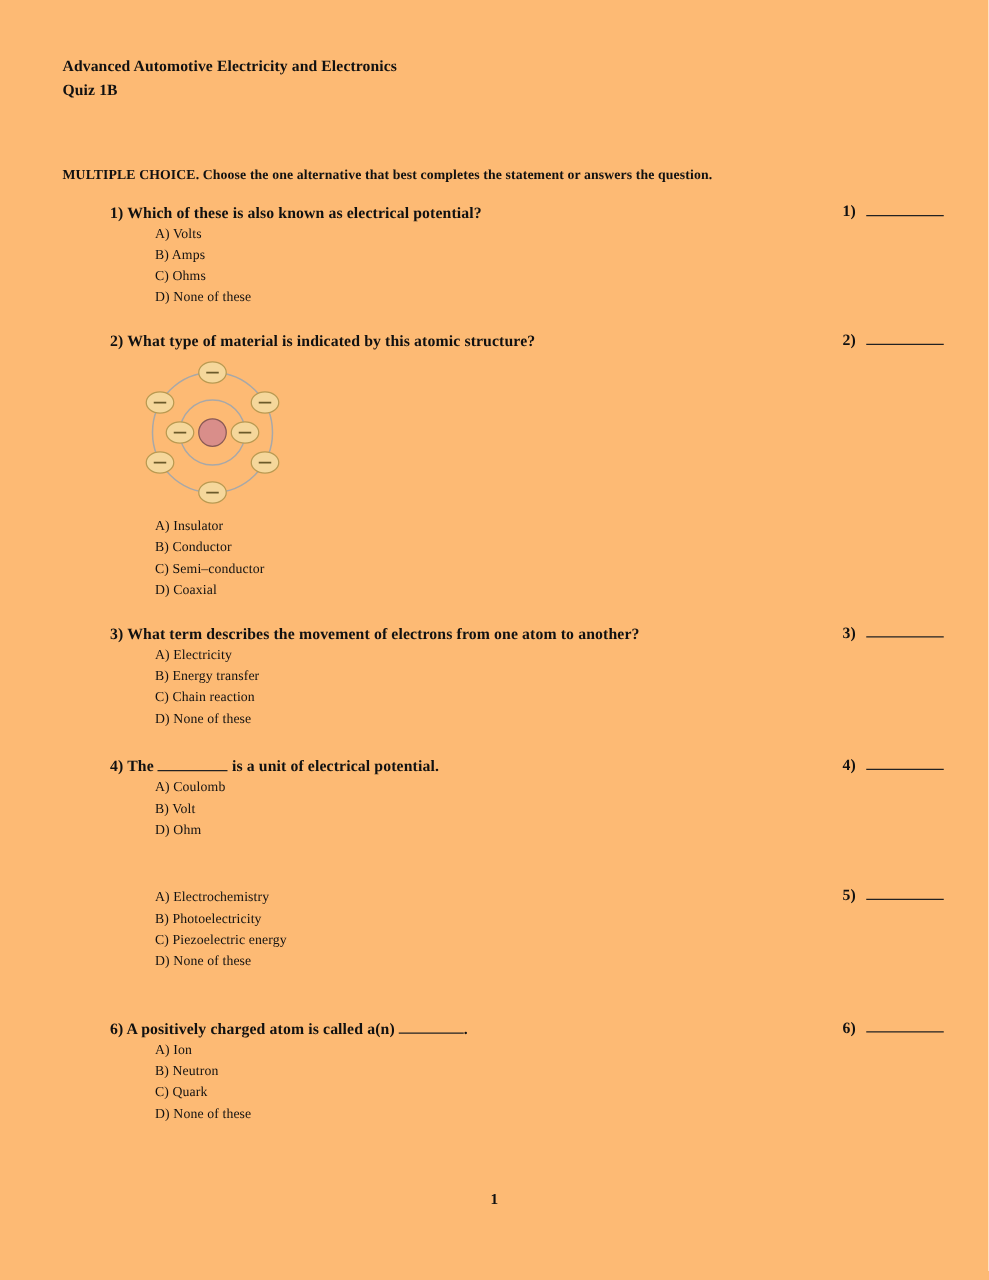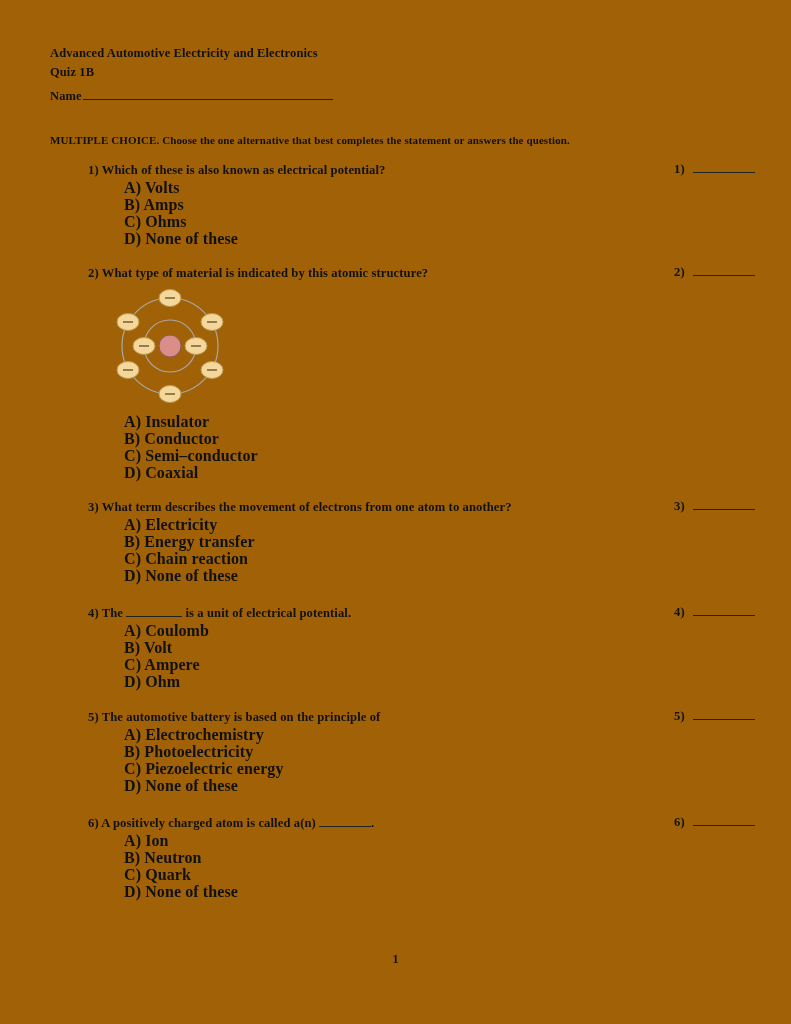--- a/index.html
+++ b/index.html
@@ -16,21 +16,21 @@
     width: 791px;
     height: 1024px;
     background: #ffffff;
     overflow: hidden;
   }
   .sheet {
     position: absolute;
     left: 0; top: 0;
     width: 791px;
     height: 1024px;
-    background: #a16207;
+    background: #fdba74;
   }
   .header {
     position: absolute;
     left: 50px;
     top: 44px;
     font-size: 12.5px;
     font-weight: bold;
     line-height: 19px;
     letter-spacing: 0.1px;
   }
@@ -83,22 +83,22 @@
     height: 10px;
   }
   .q-stem .blank.short {
     width: 52px;
   }
   .choices {
     margin-top: 1px;
     padding-left: 36px;
   }
   .choice {
-    font-size: 16px;
-    font-weight: bold;
+    font-size: 11px;
+    font-weight: normal;
     letter-spacing: 0.1px;
     line-height: 17px;
     white-space: nowrap;
   }
   .answer-slot {
     position: absolute;
     font-size: 12.6px;
     font-weight: bold;
     letter-spacing: 0.1px;
     white-space: nowrap;
@@ -131,23 +131,20 @@
 <body>
 
 <div class="page">
   <div class="sheet">
 
     <div class="header">
       <div>Advanced Automotive Electricity and Electronics</div>
       <div>Quiz 1B</div>
     </div>
 
-    <div class="name-line">
-      <span>Name</span><span class="rule"></span>
-    </div>
 
     <div class="instructions">MULTIPLE CHOICE.  Choose the one alternative that best completes the statement or answers the question.</div>
 
     <div class="questions">
 
       <div class="q-block" style="top:162px;">
         <div class="q-stem">
           <span>1) Which of these is also known as electrical potential?</span>
         </div>
         <div class="choices">
@@ -235,32 +232,28 @@
         <span>3)</span><span class="rule"></span>
       </div>
 
       <div class="q-block" style="top:605px;">
         <div class="q-stem">
           <span>4) The </span><span class="blank"></span><span> is a unit of electrical potential.</span>
         </div>
         <div class="choices">
           <div class="choice">A) Coulomb</div>
           <div class="choice">B) Volt</div>
-          <div class="choice">C) Ampere</div>
           <div class="choice">D) Ohm</div>
         </div>
       </div>
       <div class="answer-slot" style="left:674px; top:605px;">
         <span>4)</span><span class="rule"></span>
       </div>
 
       <div class="q-block" style="top:709px;">
-        <div class="q-stem">
-          <span>5) The automotive battery is based on the principle of</span>
-        </div>
         <div class="choices">
           <div class="choice">A) Electrochemistry</div>
           <div class="choice">B) Photoelectricity</div>
           <div class="choice">C) Piezoelectric energy</div>
           <div class="choice">D) None of these</div>
         </div>
       </div>
       <div class="answer-slot" style="left:674px; top:709px;">
         <span>5)</span><span class="rule"></span>
       </div>

